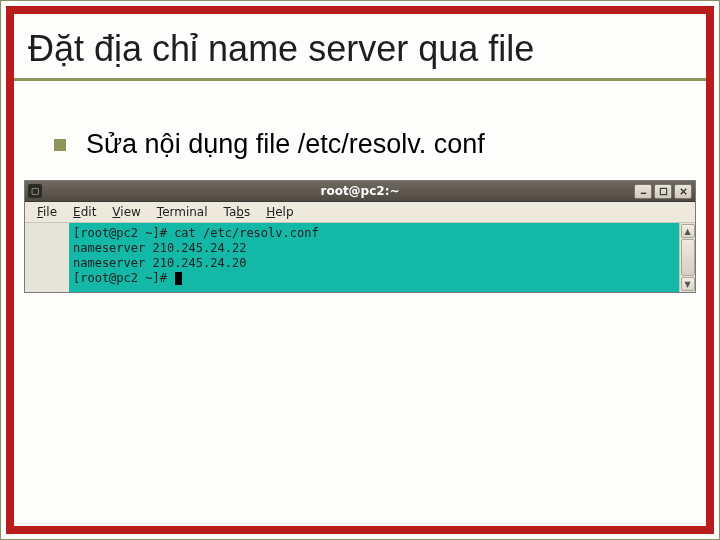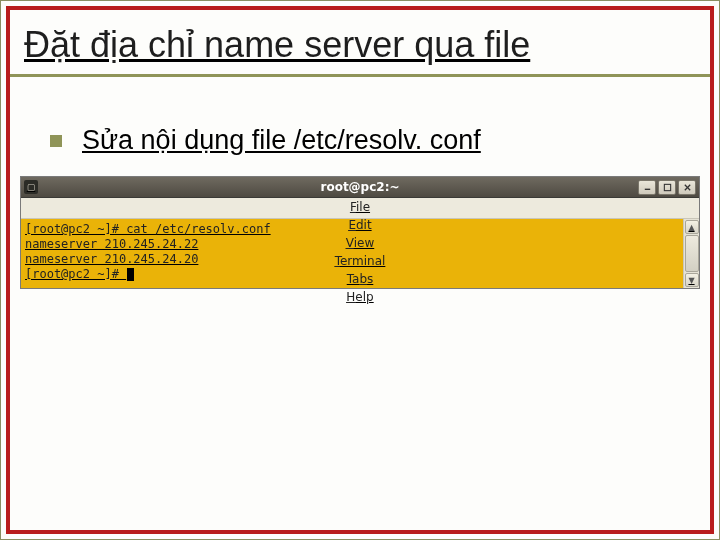--- a/index.html
+++ b/index.html
@@ -4,23 +4,22 @@
 <style>
   * { box-sizing: border-box; margin: 0; padding: 0; }
   html, body { width: 720px; height: 540px; background: #fdfdfb; font-family: Arial, sans-serif; }
   .slide {
     width: 720px; height: 540px; position: relative;
     border: 1px solid #8a8f62;
     padding: 5px;
   }
   .inner {
     width: 100%; height: 100%;
-    border: 4px solid #b91c1c;
+    border: 8px solid #b91c1c;
     position: relative;
-    text-decoration: underline;
   }
   .title {
     font-size: 36px;
     color: #1e1e1e;
     padding: 14px 10px 8px 14px;
     font-family: Arial, sans-serif;
   }
   .title-rule {
     border: none;
     border-top: 3px solid #8f9458;
@@ -85,30 +84,30 @@
   }
   .tb-btn svg { width: 9px; height: 9px; }
   .term-menubar {
     height: 21px;
     background: #edeadd;
     border-bottom: 1px solid #c9c6b9;
     display: flex; align-items: center;
     padding: 0 4px;
     font-size: 12px;
     color: #222;
-    flex-direction: column;
   }
   .menu-item {
     padding: 2px 8px;
     cursor: pointer;
   }
   .menu-item u { text-decoration: underline; }
   .term-body {
     display: flex;
-    background: #eab308;
+    background: #14b8a6;
+    margin-left: 44px;
   }
   .term-content {
     flex: 1;
     font-family: "DejaVu Sans Mono", "Courier New", monospace;
     font-size: 12px;
     color: #222;
     padding: 3px 4px 6px 4px;
     line-height: 15px;
     white-space: pre;
   }

